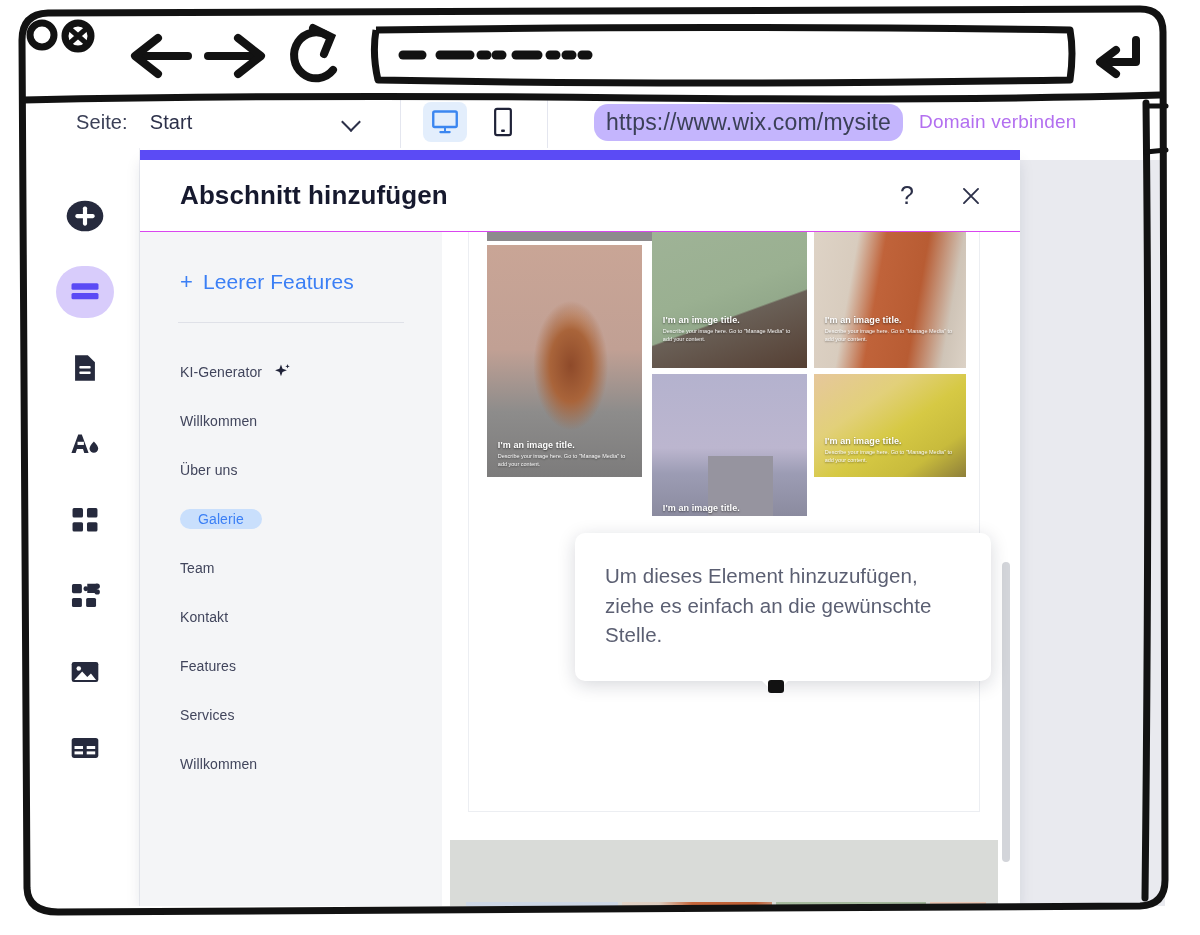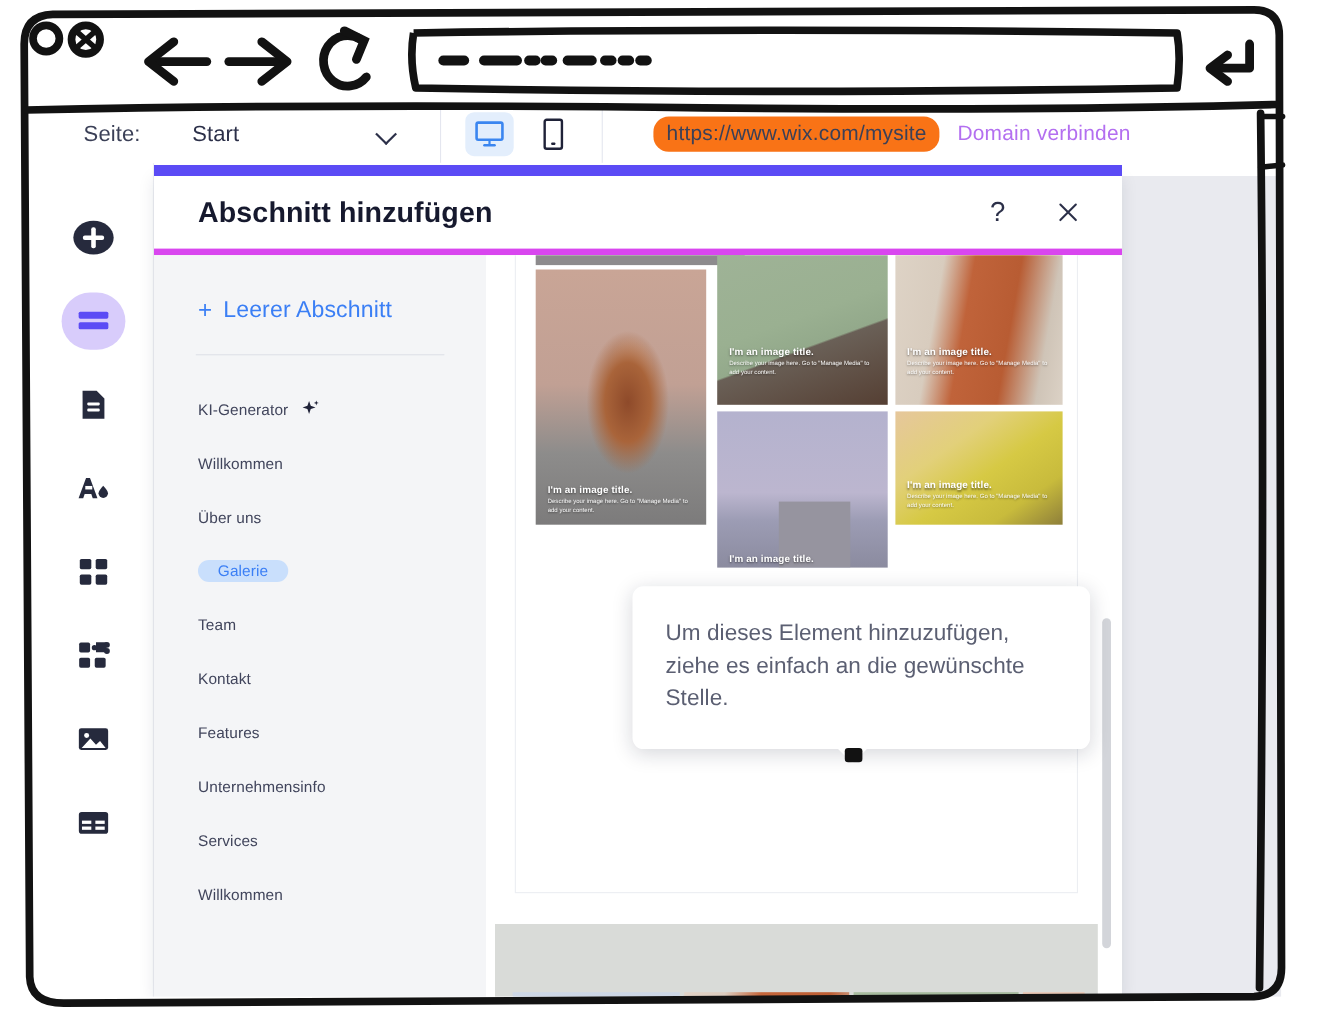--- a/index.html
+++ b/index.html
@@ -21,21 +21,21 @@
     background: #ffffff;
     display: flex; align-items: center;
     z-index: 4;
   }
   .page-select {
     display: flex; align-items: center; gap: 22px;
     padding-left: 46px;
     width: 370px; height: 52px;
   }
   .page-select .lbl { font-size: 20px; color: #3b4057; letter-spacing: .1px; }
-  .page-select .val { font-size: 20px; color: #2c3049; letter-spacing: .1px; margin-left: 25px; }
+  .page-select .val { font-size: 20px; color: #2c3049; letter-spacing: .1px; }
   .page-select .chev {
     margin-left: auto; margin-right: 40px;
     width: 18px; height: 18px; position: relative;
   }
   .page-select .chev::after {
     content:""; position:absolute; left:2px; top:2px;
     width: 12px; height: 12px;
     border-right: 2.4px solid #2c3049;
     border-bottom: 2.4px solid #2c3049;
     transform: rotate(45deg);
@@ -47,23 +47,23 @@
     width: 44px; height: 40px; border-radius: 8px;
     display: flex; align-items: center; justify-content: center;
   }
   .vm-btn.active { background: #e3eefc; }
 
   .url-wrap {
     flex: 1; display: flex; align-items: center; gap: 16px;
     padding-left: 46px; height: 52px;
   }
   .url-pill {
-    background: #f97316; border-radius: 14px;
+    background: #c4b5fd; border-radius: 14px;
     padding: 5px 12px;
-    font-size: 19px; color: #3b4057; letter-spacing: .2px;
+    font-size: 23px; color: #3b4057; letter-spacing: .2px;
     white-space: nowrap;
   }
   .domain-link {
     font-size: 19px; color: #b36ff0; white-space: nowrap; letter-spacing: .2px;
   }
 
   
   .editor-body {
     position: absolute;
     left: 30px; top: 148px;
@@ -113,21 +113,21 @@
     position: absolute; left: 110px; top: 12px;
     width: 880px; height: 748px;
     background: #ffffff;
     box-shadow: 0 2px 14px rgba(22,26,55,.10);
     overflow: hidden;
   }
   .panel-head {
     height: 72px; background: #ffffff;
     display: flex; align-items: center;
     padding: 0 36px 0 40px;
-    border-bottom: 6px solid #d946ef;
+    border-bottom: 1px solid #d946ef;
   }
   .panel-title {
     font-size: 26px; font-weight: bold; color: #16192e; letter-spacing: .1px;
   }
   .panel-head-actions { margin-left: auto; display: flex; align-items: center; gap: 38px; }
   .head-icon {
     width: 26px; height: 26px;
     display: flex; align-items: center; justify-content: center;
     color: #2c3049;
   }
@@ -370,21 +370,21 @@
           </div>
         </div>
       </div>
 
       <div class="panel-body">
 
         <div class="panel-menu">
 
           <div class="empty-section">
             <span class="plus">+</span>
-            <span>Leerer Abschnitt</span>
+            <span>Leerer Features</span>
           </div>
 
           <div class="menu-divider"></div>
 
           <div class="menu-list">
 
             <div class="menu-item">
               <span class="pill-plain">
                 <span>KI-Generator</span>
                 <svg class="ai-spark" viewBox="0 0 20 20">
@@ -415,25 +415,20 @@
                 </span>
             </div>
             <div class="menu-item">
               <span class="pill-plain">
                   <span>Kontakt</span>
                 </span>
             </div>
             <div class="menu-item">
               <span class="pill-plain">
                   <span>Features</span>
-                </span>
-            </div>
-            <div class="menu-item">
-              <span class="pill-plain">
-                  <span>Unternehmensinfo</span>
                 </span>
             </div>
             <div class="menu-item">
               <span class="pill-plain">
                   <span>Services</span>
                 </span>
             </div>
             <div class="menu-item">
               <span class="pill-plain">
                   <span>Willkommen</span>

